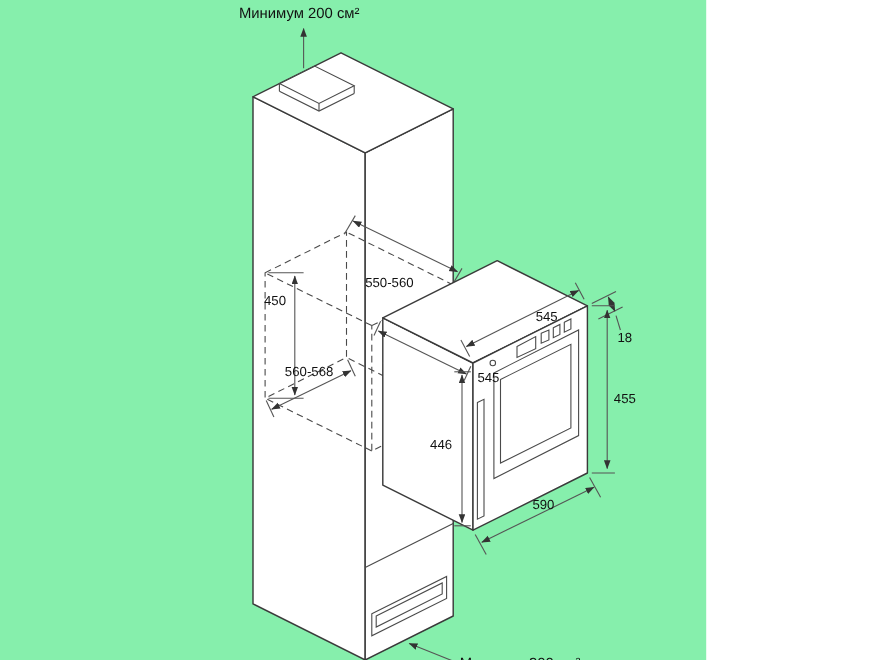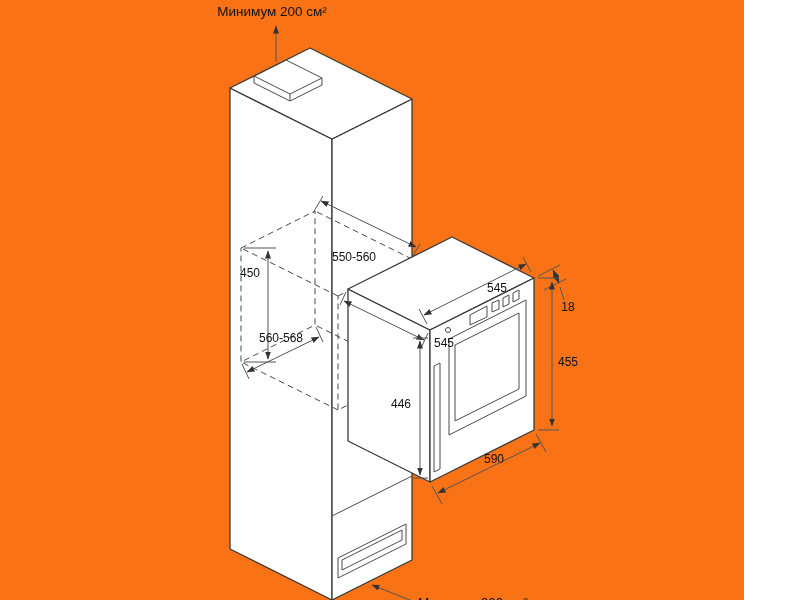--- a/index.html
+++ b/index.html
@@ -1,16 +1,16 @@
 <!DOCTYPE html>
 <html><head>
 <meta charset="utf-8">
 <style>
   html,body{margin:0;padding:0;background:#ffffff;}
-  .canvas{width:744px;height:600px;position:relative;background:#f97316;overflow:hidden;
+  .canvas{width:642px;height:600px;position:relative;background:#86efac;overflow:hidden;
           font-family:"Liberation Sans", sans-serif;}
   svg{display:block;}
   .face{fill:#ffffff;stroke:#3a3a3a;stroke-width:1.3;stroke-linejoin:round;}
   .thin{fill:none;stroke:#4a4a4a;stroke-width:1;}
   .dashed{fill:none;stroke:#4a4a4a;stroke-width:1;stroke-dasharray:6 4;}
   .dim{fill:none;stroke:#555555;stroke-width:1;}
   .lbl{font-size:13.5px;fill:#111111;}
   .dimlbl{font-size:12px;fill:#111111;}
 </style>
 </head>

